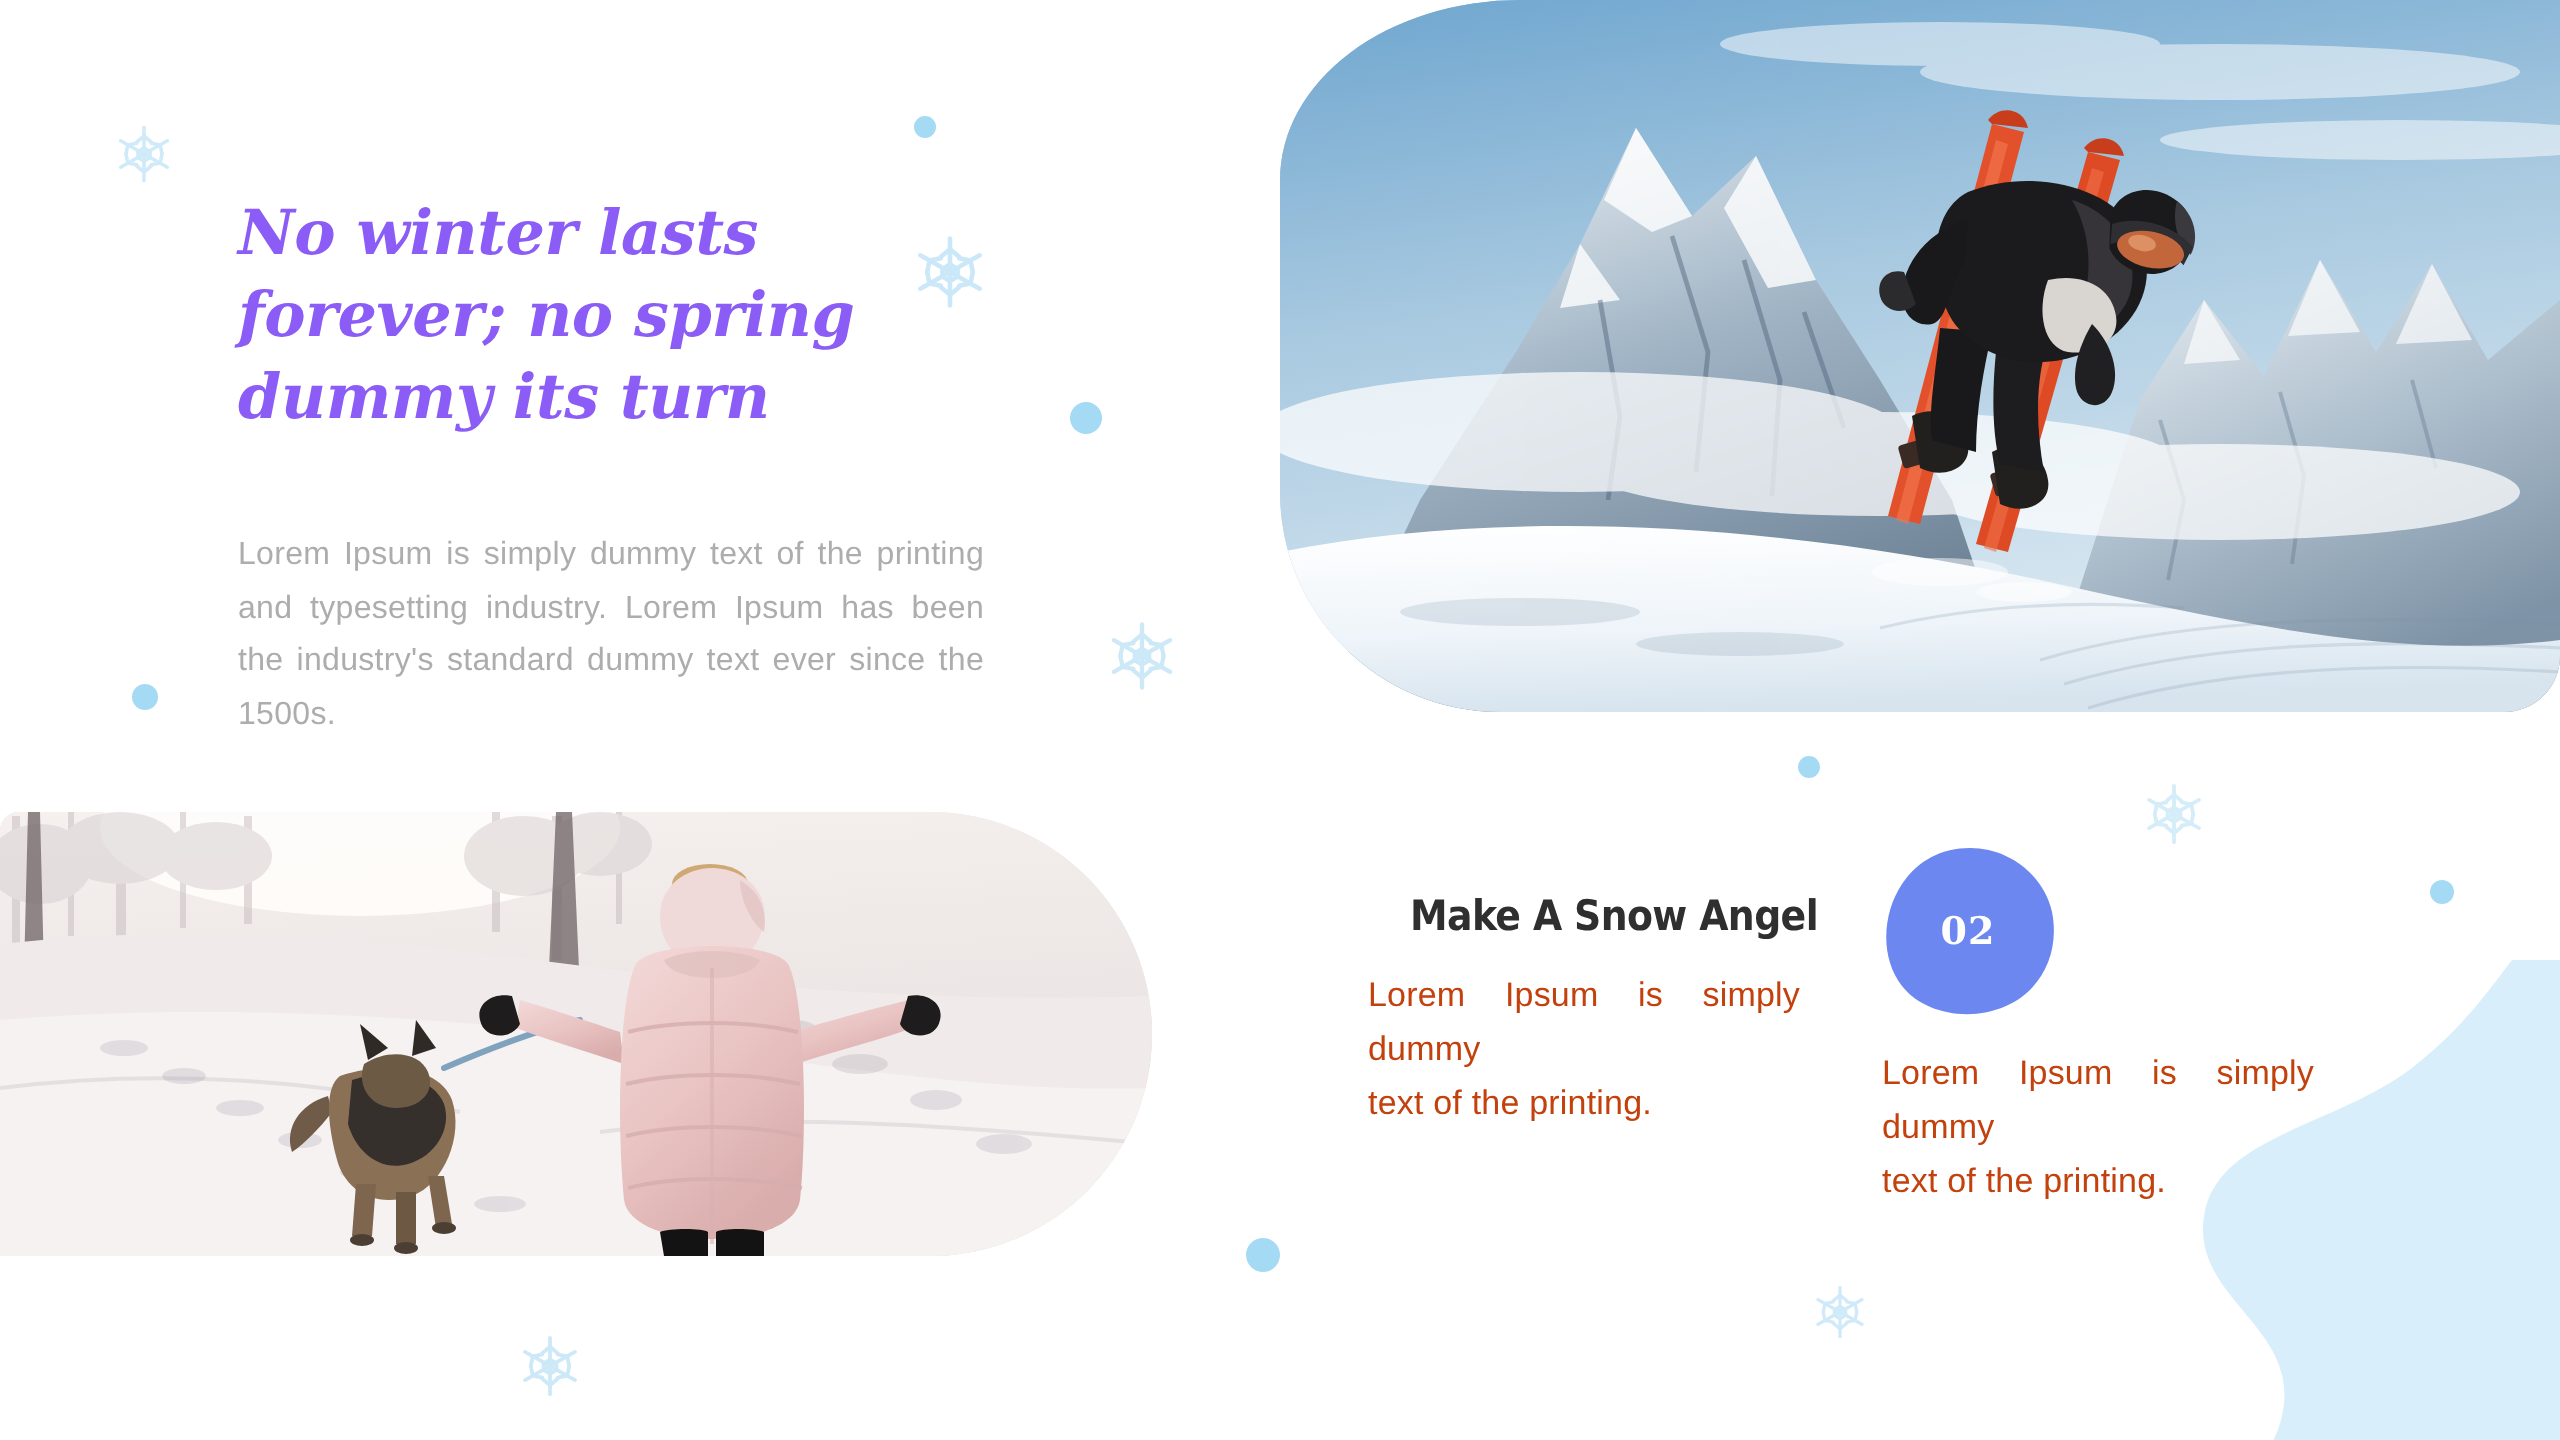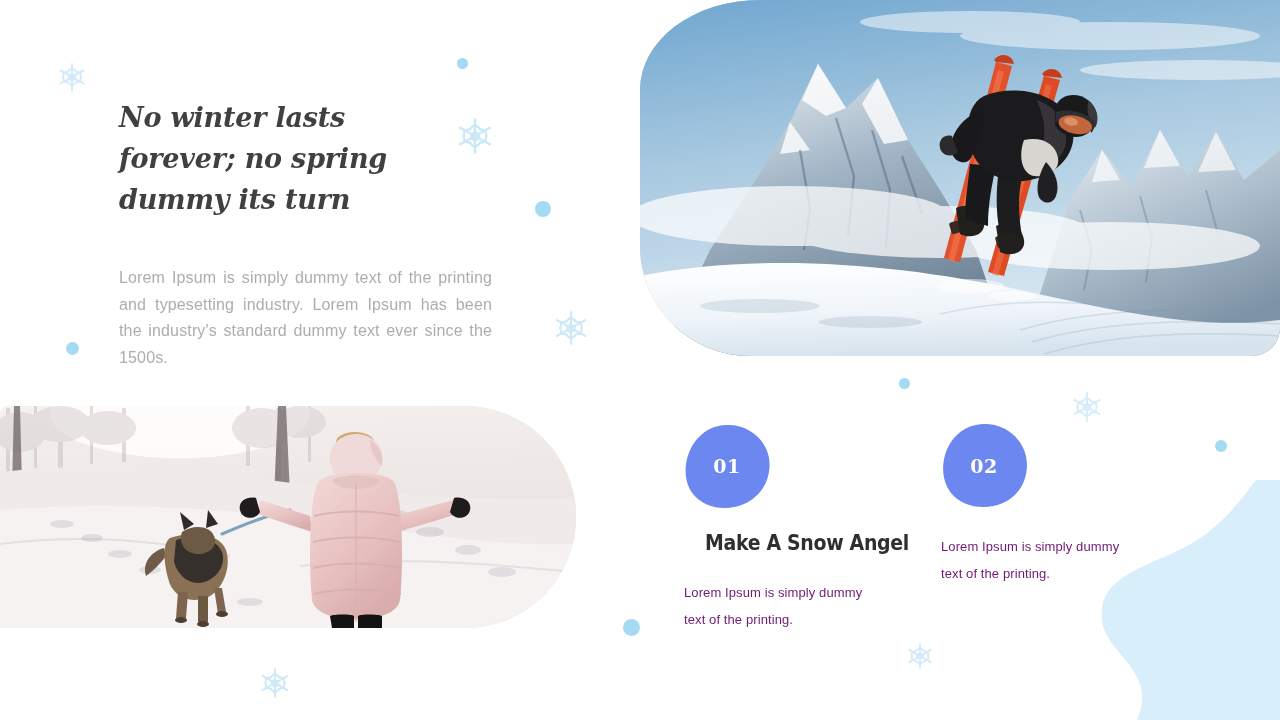--- a/index.html
+++ b/index.html
@@ -79,24 +79,24 @@
   
   .headline {
     position: absolute;
     left: 119px;
     top: 97px;
     width: 330px;
     z-index: 5;
     font-family: "DejaVu Serif", "Liberation Serif", serif;
     font-style: italic;
     font-weight: bold;
-    font-size: 27px;
+    font-size: 31px;
     line-height: 41px;
     letter-spacing: -0.2px;
-    color: #404040;
+    color: #8b5cf6;
   }
 
   .lead-copy {
     position: absolute;
     left: 119px;
     top: 249px;
     width: 373px;
     z-index: 5;
     font-size: 16px;
     line-height: 26.5px;
@@ -139,25 +139,25 @@
     font-family: "DejaVu Sans Condensed", "Liberation Sans Narrow", "Liberation Sans", sans-serif;
     font-size: 21px;
     font-weight: 600;
     color: #2f2f2f;
     letter-spacing: -0.3px;
     white-space: nowrap;
     text-align: right;
   }
 
   .feature-desc {
-    margin-top: 24px;
+    margin-top: 14px;
     width: 216px;
-    font-size: 13px;
+    font-size: 17px;
     line-height: 27px;
-    color: #701a75;
+    color: #c2410c;
     text-align: justify;
     letter-spacing: 0.1px;
   }
   .feature-desc .lastline { display: block; text-align: left; }
 </style>
 </head>
 <body>
 
 <div class="slide">
 
@@ -434,27 +434,20 @@
 
   <div class="headline">
     <div>No winter lasts</div>
     <div>forever; no spring</div>
     <div>dummy its turn</div>
   </div>
 
   <p class="lead-copy">Lorem Ipsum is simply dummy text of the printing and typesetting industry. Lorem Ipsum has been the industry's standard dummy text ever since the 1500s.</p>
 
   <div class="feature f1">
-    <div class="blob">
-      <svg viewBox="0 0 86 85" xmlns="http://www.w3.org/2000/svg">
-        <path d="M46,1 C66,2 82,16 85,34 C88,54 78,72 60,80
-                 C42,88 20,84 9,70 C-2,56 0,34 10,19 C19,6 32,0 46,1 Z" fill="#6c87f0"></path>
-      </svg>
-      <span class="num">01</span>
-    </div>
     <div class="feature-title">Make A Snow Angel</div>
     <div class="feature-desc">
       <span>Lorem Ipsum is simply dummy</span>
       <span class="lastline">text of the printing.</span>
     </div>
   </div>
 
   <div class="feature f2">
     <div class="blob">
       <svg viewBox="0 0 86 85" xmlns="http://www.w3.org/2000/svg">

